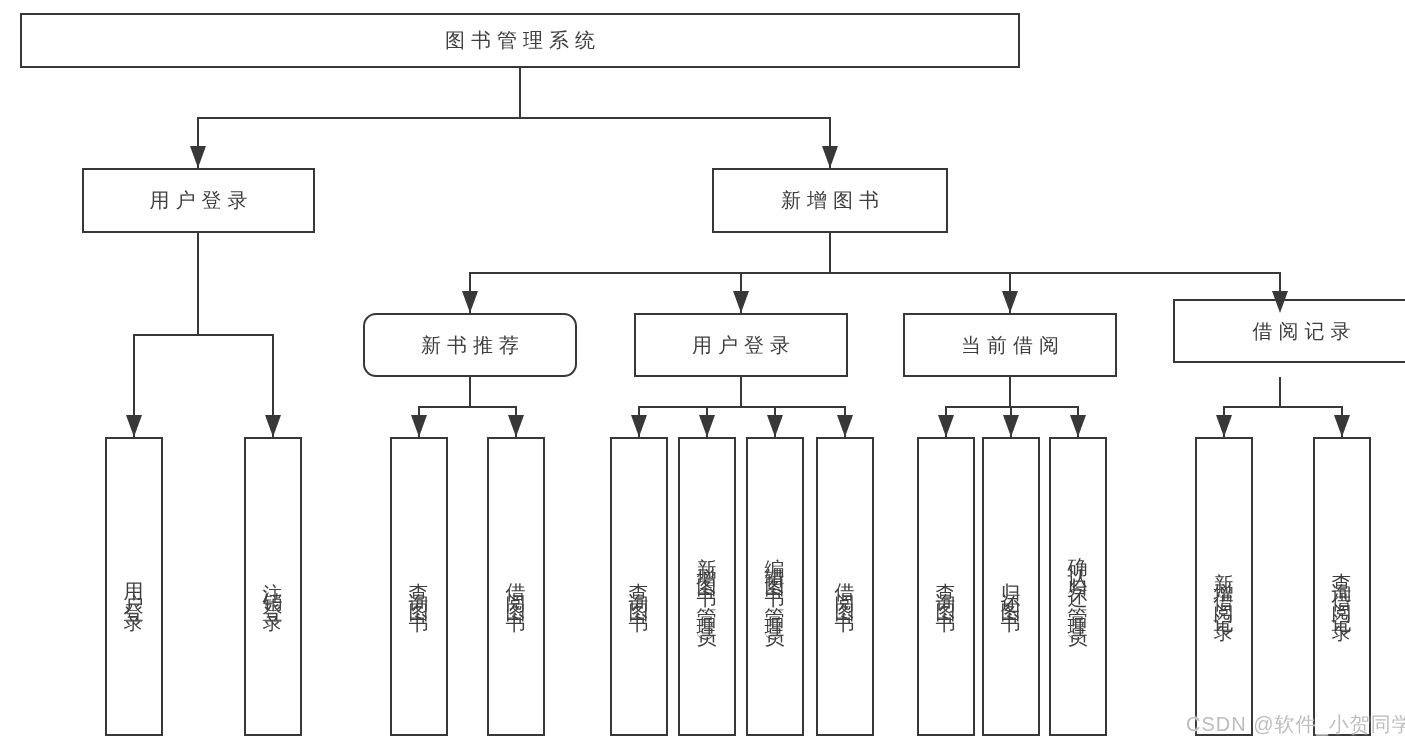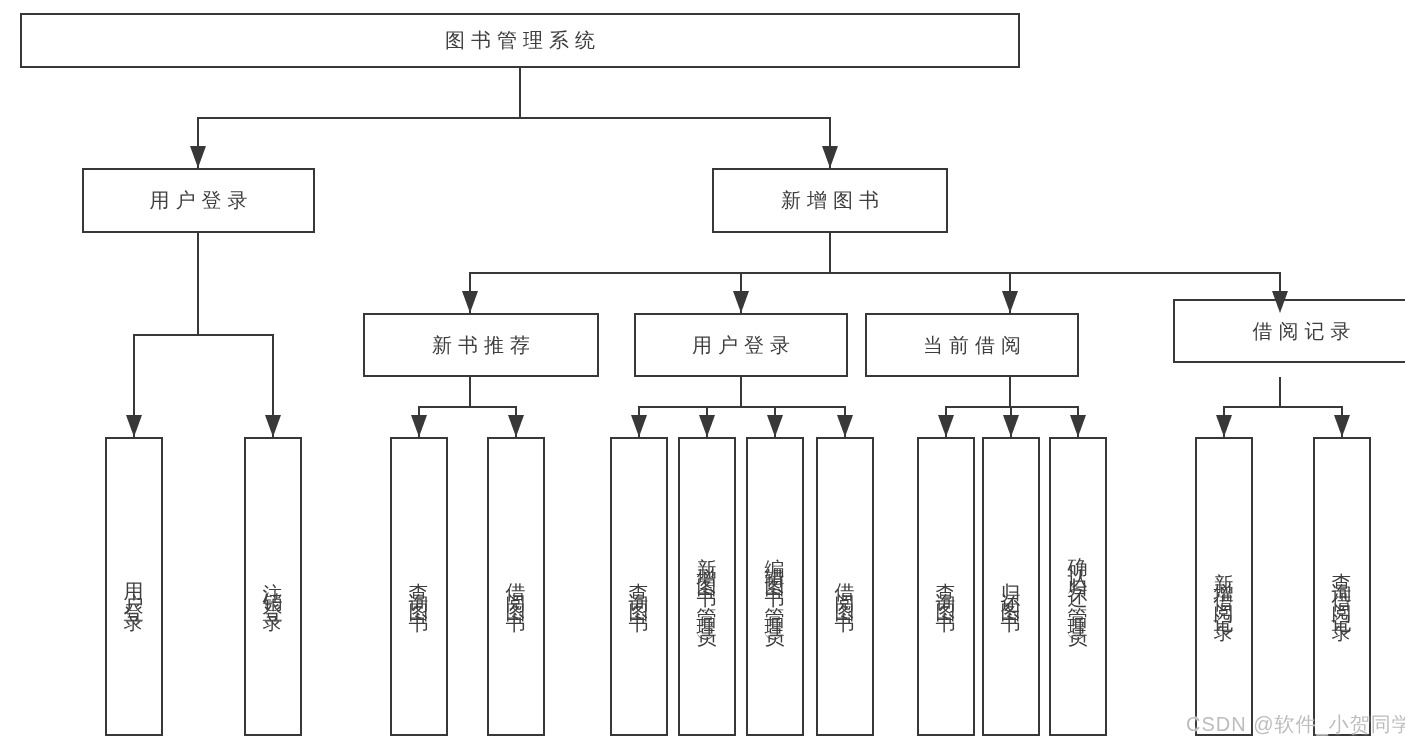--- a/index.html
+++ b/index.html
@@ -97,27 +97,27 @@
     <span class="hl">图书管理系统</span>
   </div>
 
   <div class="box" style="left:82px;top:168px;width:233px;height:65px;">
     <span class="hl">用户登录</span>
   </div>
   <div class="box" style="left:712px;top:168px;width:236px;height:65px;">
     <span class="hl">新增图书</span>
   </div>
 
-  <div class="box" style="left:363px;top:313px;width:236px;height:64px;">
+  <div class="box" style="left:363px;top:313px;width:214px;height:64px;border-radius:13px;">
     <span class="hl">新书推荐</span>
   </div>
   <div class="box" style="left:634px;top:313px;width:214px;height:64px;">
     <span class="hl">用户登录</span>
   </div>
-  <div class="box" style="left:865px;top:313px;width:214px;height:64px;">
+  <div class="box" style="left:903px;top:313px;width:214px;height:64px;">
     <span class="hl">当前借阅</span>
   </div>
   <div class="box" style="left:1173px;top:299px;width:257px;height:64px;">
     <span class="hl">借阅记录</span>
   </div>
 
   <div class="box" style="left:105px;top:437px;width:58px;height:299px;">
     <span class="vl">用户登录</span>
   </div>
   <div class="box" style="left:244px;top:437px;width:58px;height:299px;">

